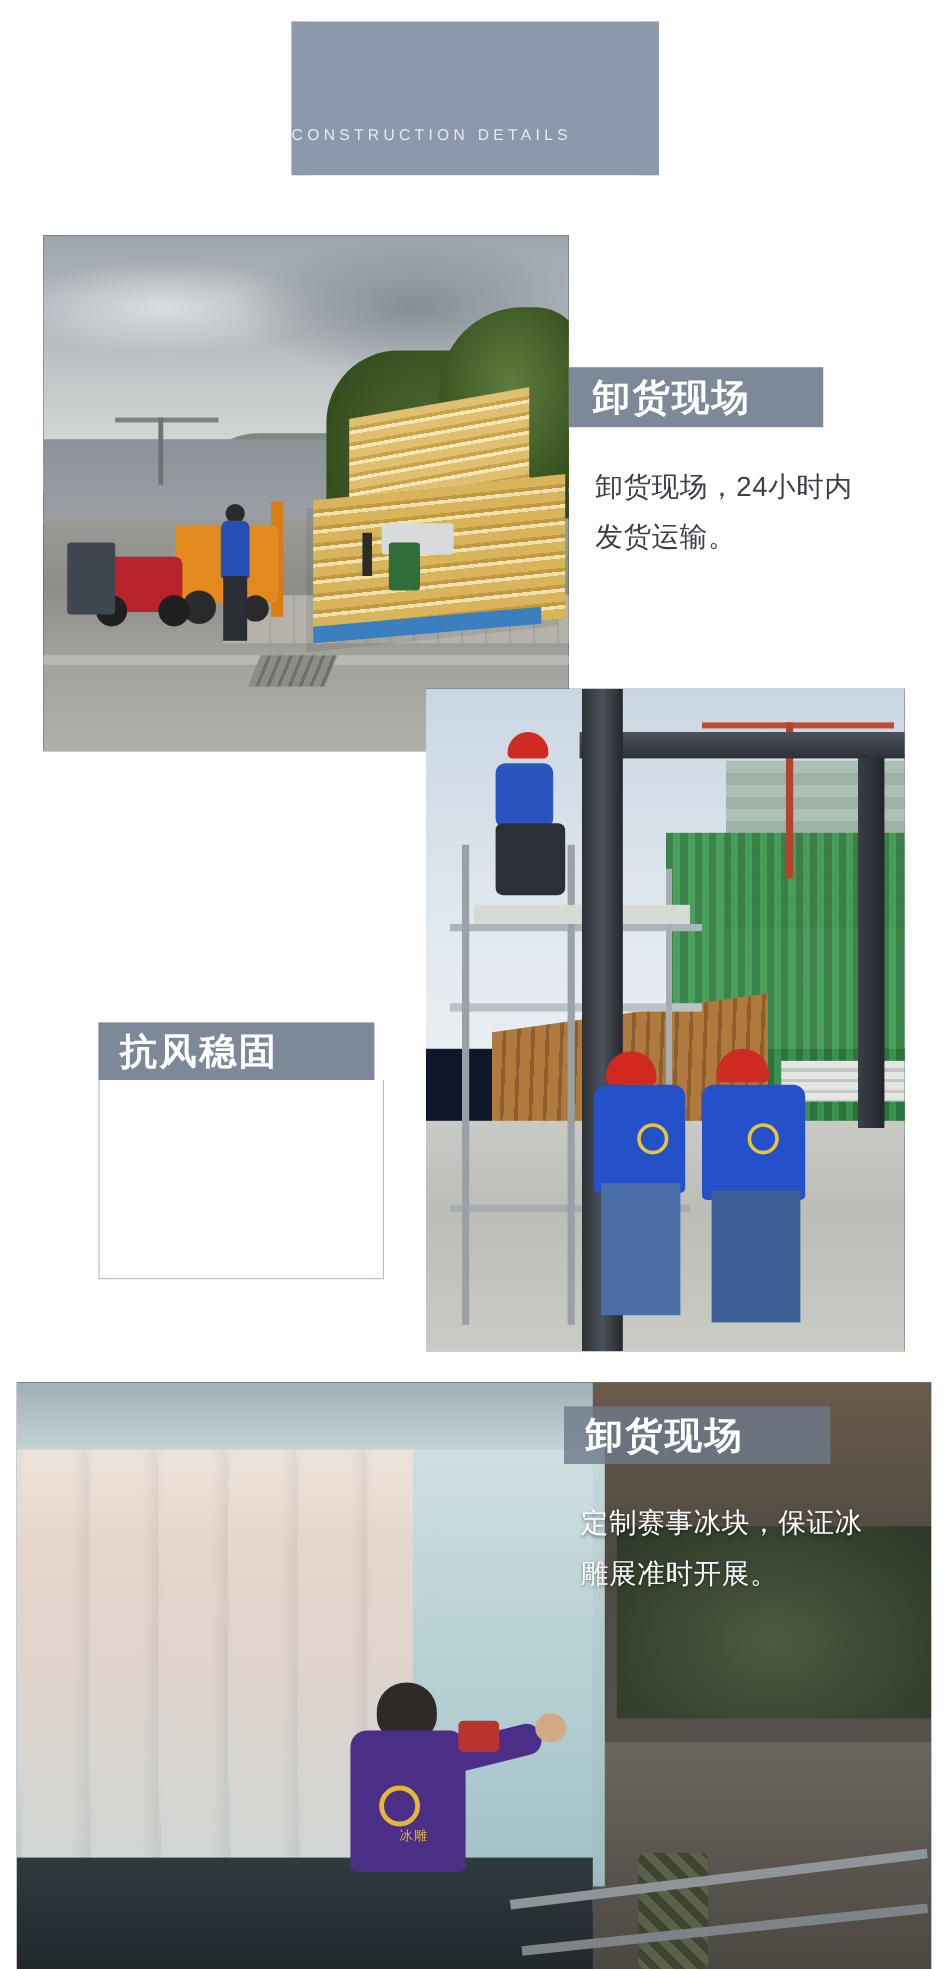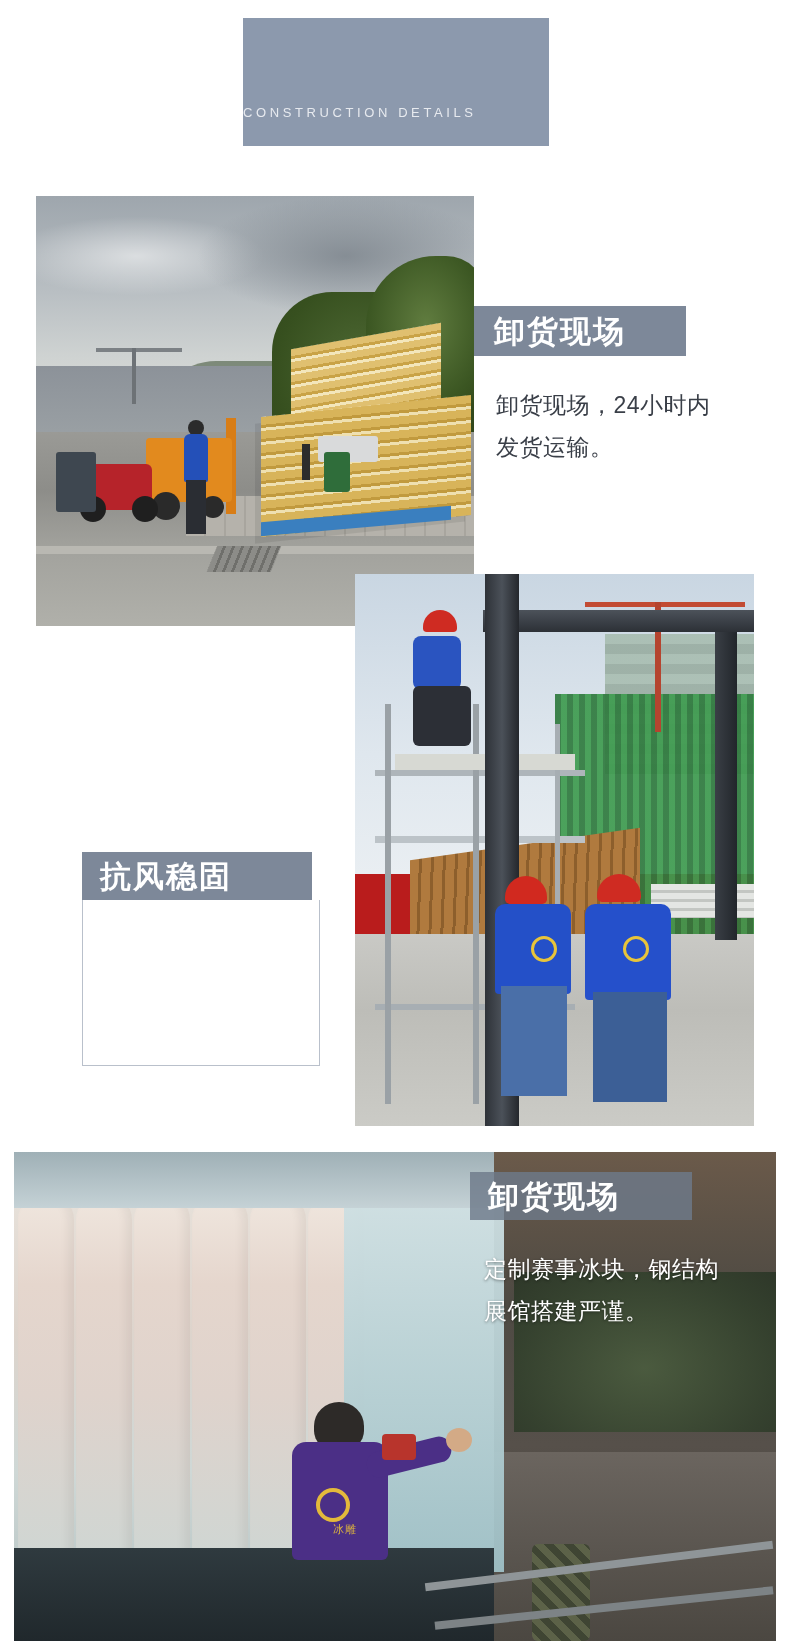--- a/index.html
+++ b/index.html
@@ -74,21 +74,21 @@
     color: #e7eaef;
     font-size: 13px;
     letter-spacing: 3.6px;
     line-height: 20px;
   }
 
   
   .photo {
     position: absolute;
     overflow: hidden;
-    background: #b91c1c;
+    background: #0f172a;
   }
 
   
   .b1-photo {
     left: 36px;
     top: 196px;
     width: 438px;
     height: 430px;
   }
   .b1-sky {
@@ -592,15 +592,15 @@
     <div class="b3-man-hand"></div>
     <div class="b3-red-tool"></div>
     <div class="b3-man-logo"></div>
     <div class="b3-man-logo-text">冰雕</div>
     <div class="b3-soldier"></div>
     <div class="b3-rail1"></div>
     <div class="b3-rail2"></div>
   </div>
   <div class="b3-label-bar"></div>
   <div class="b3-label-text">卸货现场</div>
-  <div class="b3-desc">定制赛事冰块，钢结构展馆搭建严谨。</div>
+  <div class="b3-desc">定制赛事冰块，保证冰雕展准时开展。</div>
 
 </div>
 
 </body></html>

